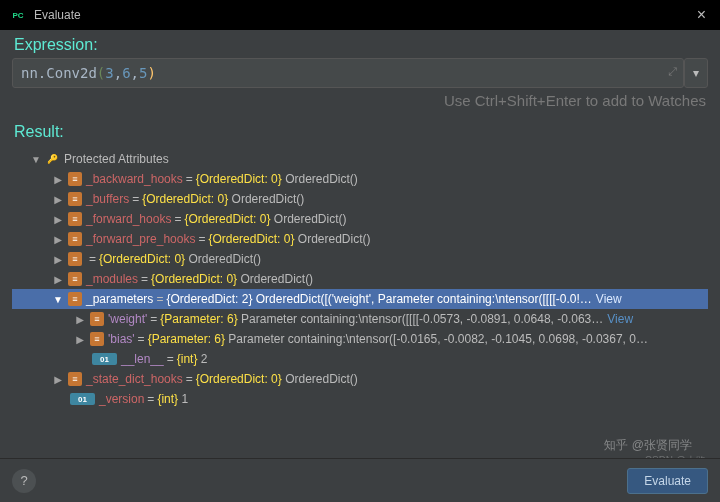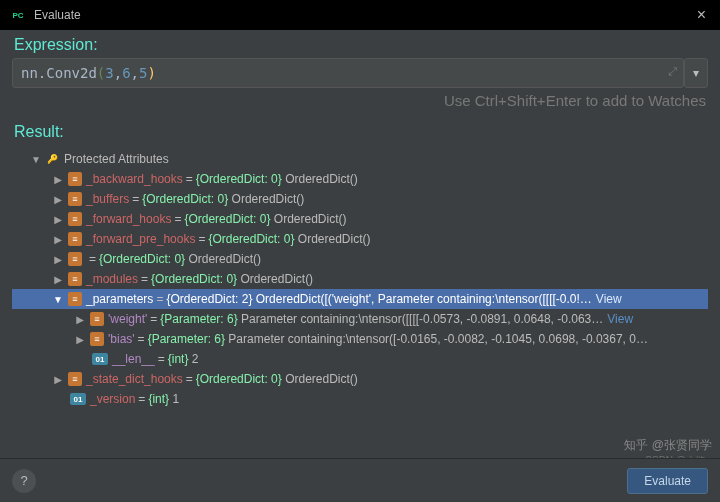--- a/index.html
+++ b/index.html
@@ -114,27 +114,27 @@
   .icon-field {
     background: #c57633;
     color: #fff;
     border-radius: 2px;
     width: 14px; height: 14px;
   }
   .icon-int {
     background: #3e86a0;
     color: #fff;
     border-radius: 2px;
-    width: 16px; height: 12px;
+    width: 25px; height: 12px;
     font-size: 8px;
   }
   .name-red { color: #cc6666; }
   .name-purple { color: #b389c5; }
   .row.selected .name-red, .row.selected .name-purple, .row.selected .muted, .row.selected .val { color: #fff; }
-  .muted { color: #86efac; }
+  .muted { color: #fde047; }
   .val { color: #bbbbbb; }
   .eq { color: #bbbbbb; padding: 0 3px; }
   .view-link {
     color: #5890c7; cursor: pointer;
     margin-left: 4px;
   }
   .row.selected .view-link { color: #dbe9ff; }
   .bottom-bar {
     position: absolute;
     bottom: 0; left: 0; right: 0;
@@ -159,21 +159,21 @@
     border: 1px solid #4c708c;
     color: #c4d6e8;
     padding: 5px 16px;
     border-radius: 3px;
     font-size: 12px;
     cursor: pointer;
     position: relative;
   }
   .watermark {
     position: absolute;
-    right: 8px; bottom: 48px;
+    right: 28px; bottom: 48px;
     color: rgba(220,220,220,0.45);
     font-size: 12px;
     display: flex; align-items: center; gap: 4px;
   }
   .watermark2 {
     position: absolute;
     right: 14px; bottom: 34px;
     color: rgba(220,220,220,0.3);
     font-size: 10px;
   }

